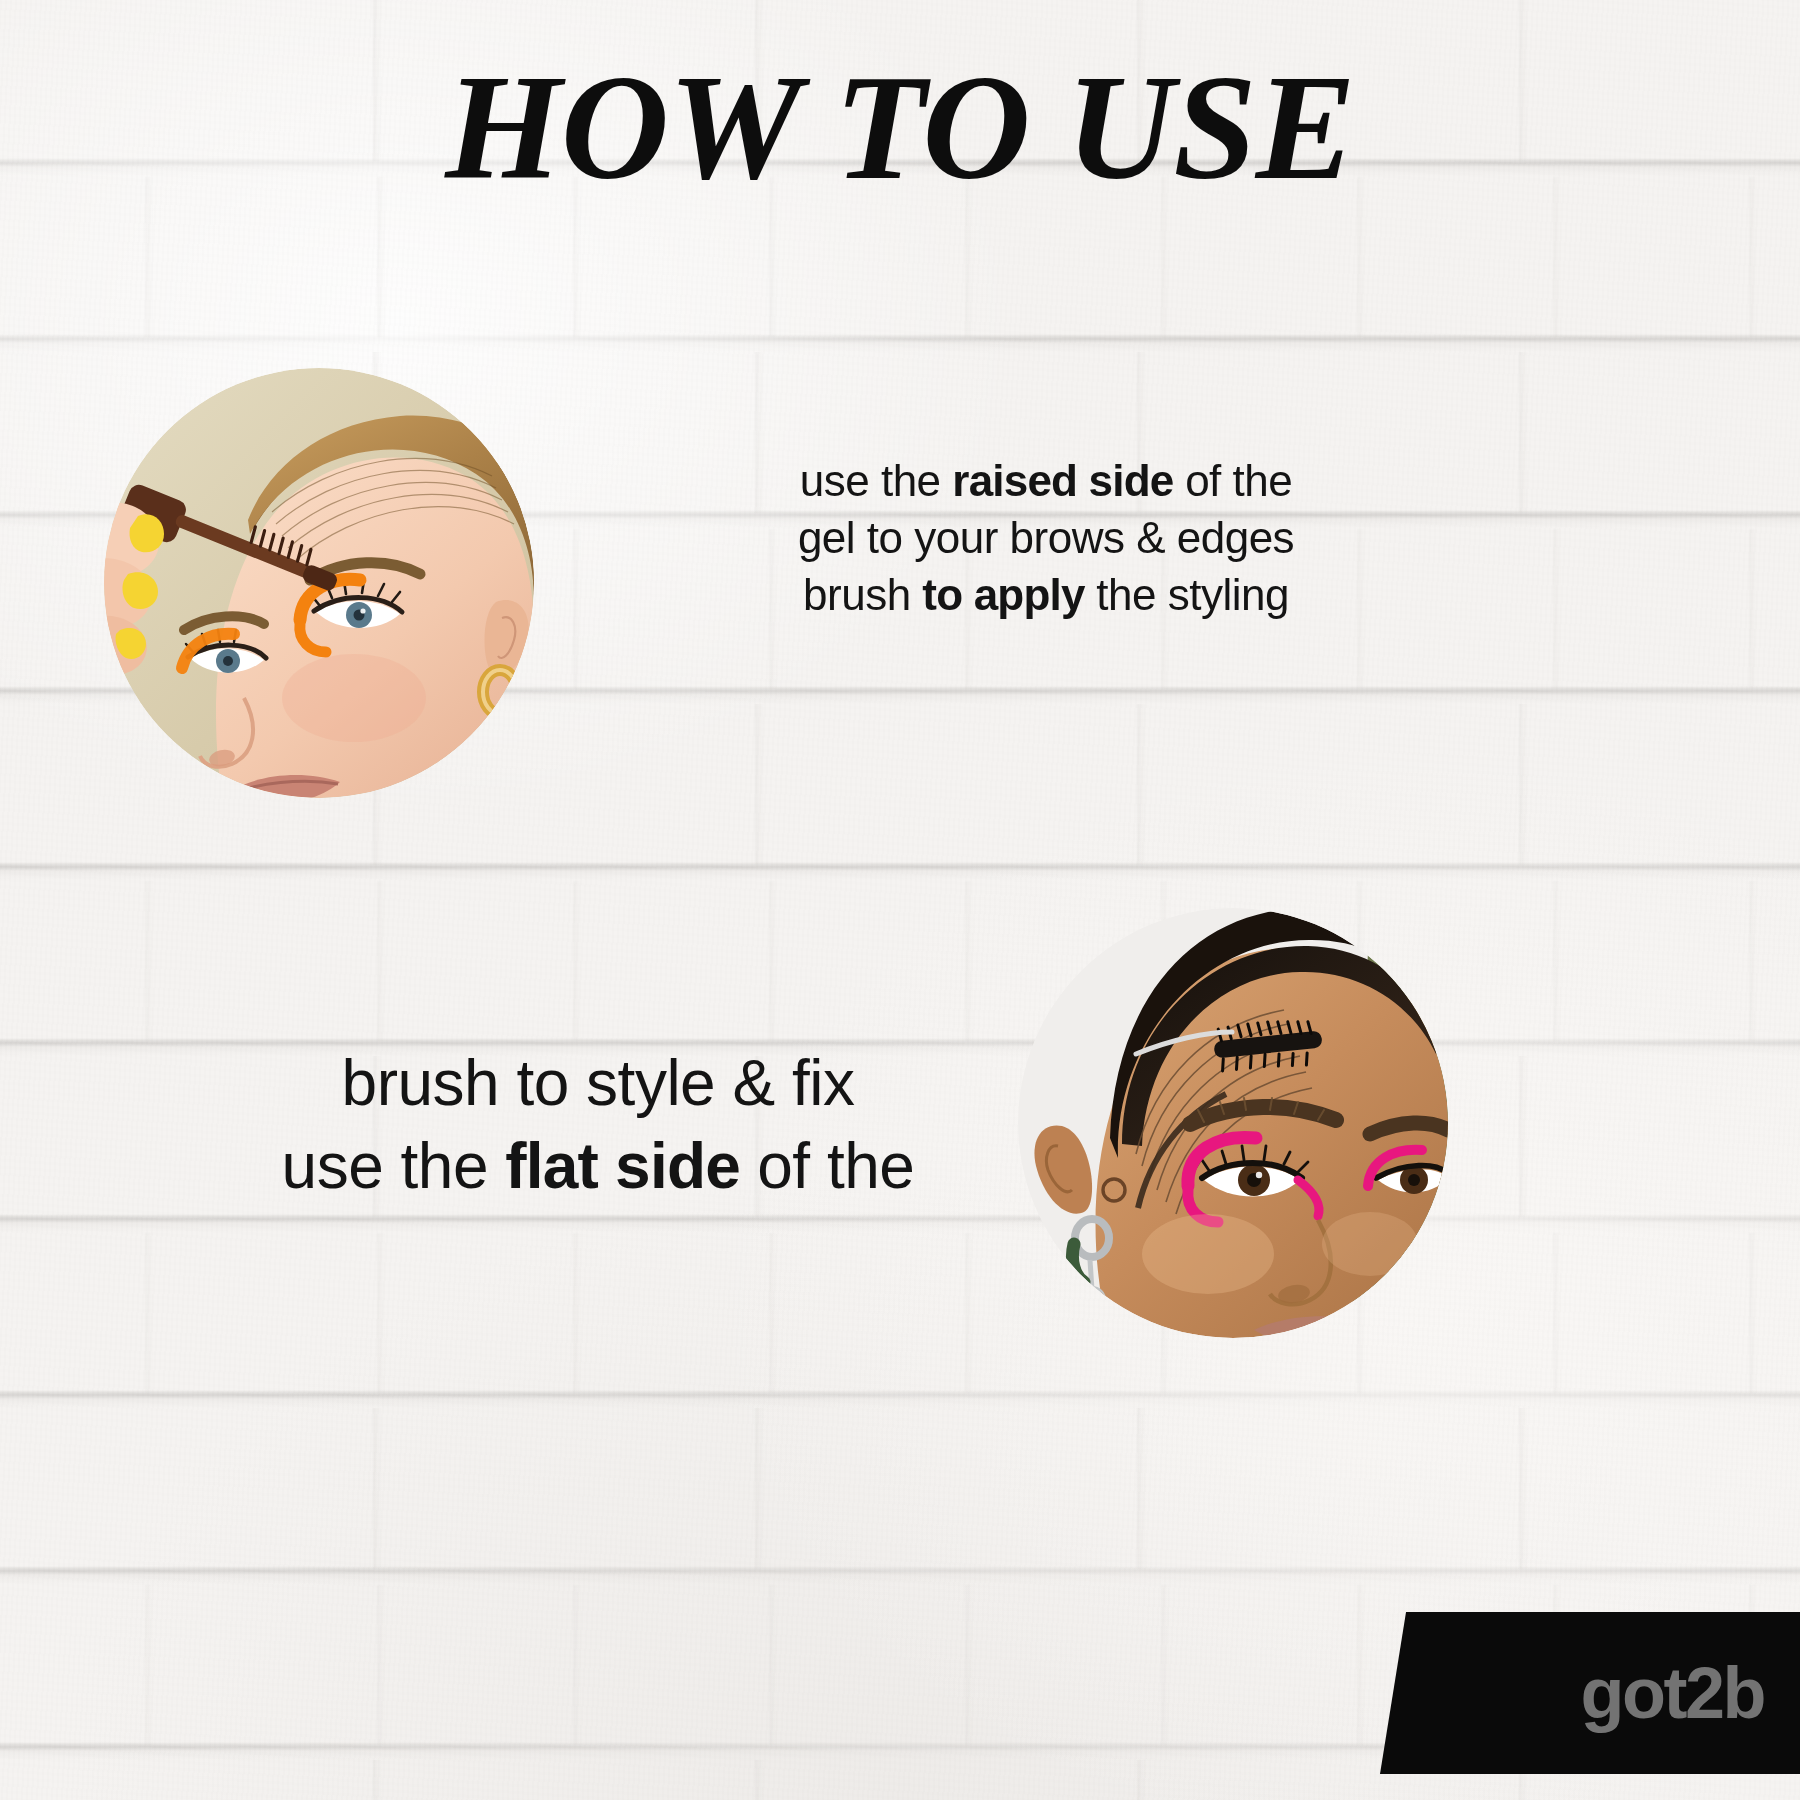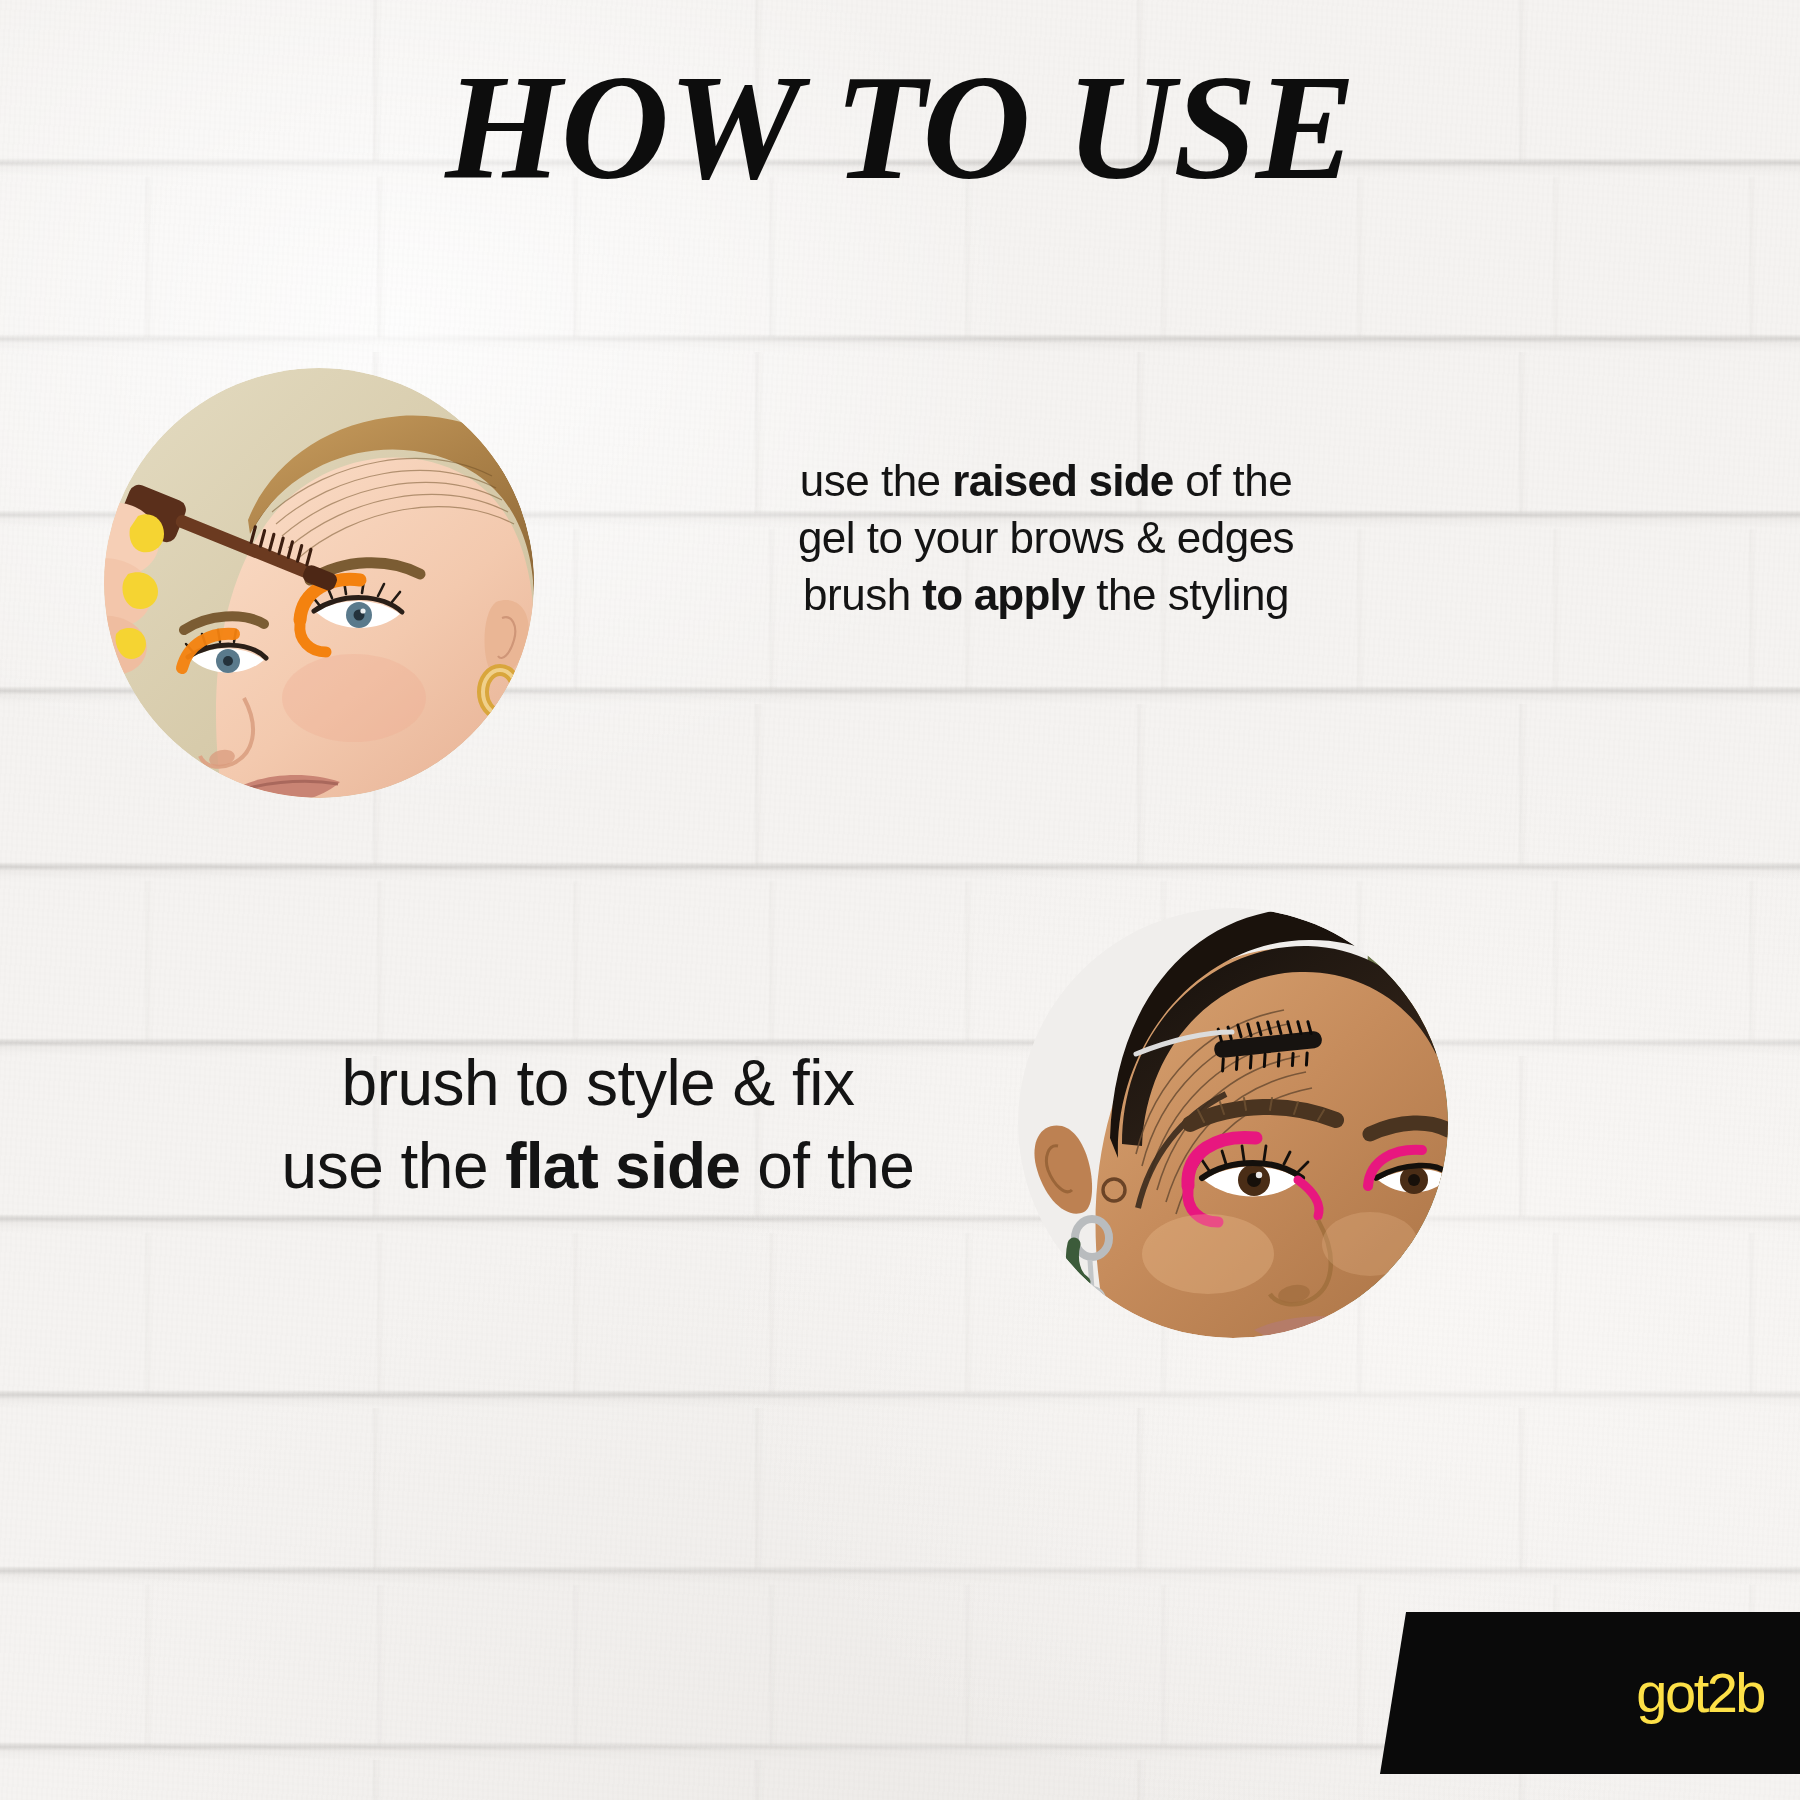--- a/index.html
+++ b/index.html
@@ -153,23 +153,23 @@
     z-index: 14;
     background: #0a0a0a;
     -webkit-clip-path: polygon(6.2% 0%, 100% 0%, 100% 100%, 0% 100%);
             clip-path: polygon(6.2% 0%, 100% 0%, 100% 100%, 0% 100%);
     display: flex;
     align-items: center;
     justify-content: flex-end;
     padding-right: 36px;
   }
   #brand-logo .wordmark {
-    color: #fde047;
-    font-size: 56px;
-    font-weight: 400;
+    color: #737373;
+    font-size: 72px;
+    font-weight: 700;
     letter-spacing: -2.5px;
     line-height: 1;
   }
 </style>
 </head>
 <body>
 
 <div id="stage">
 
   <div class="wall"></div>

